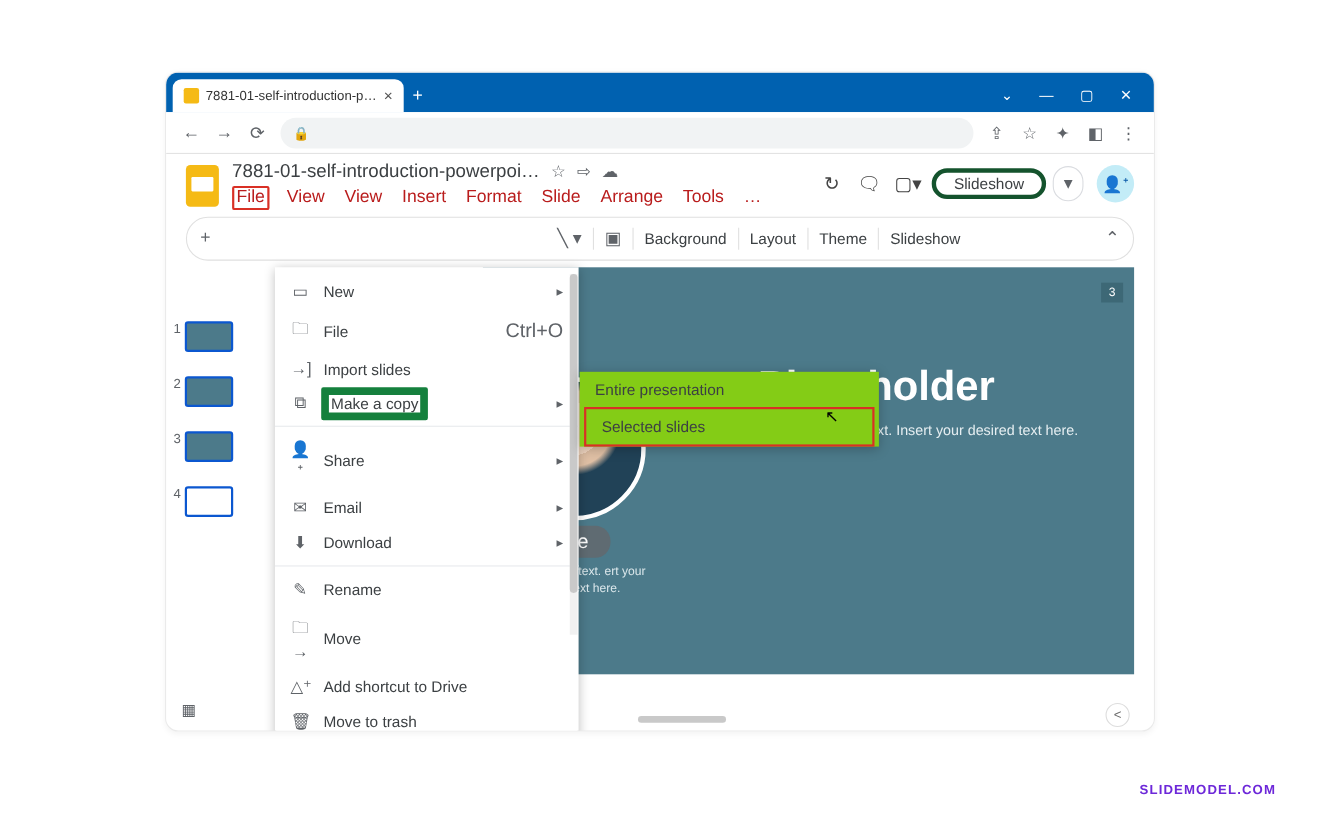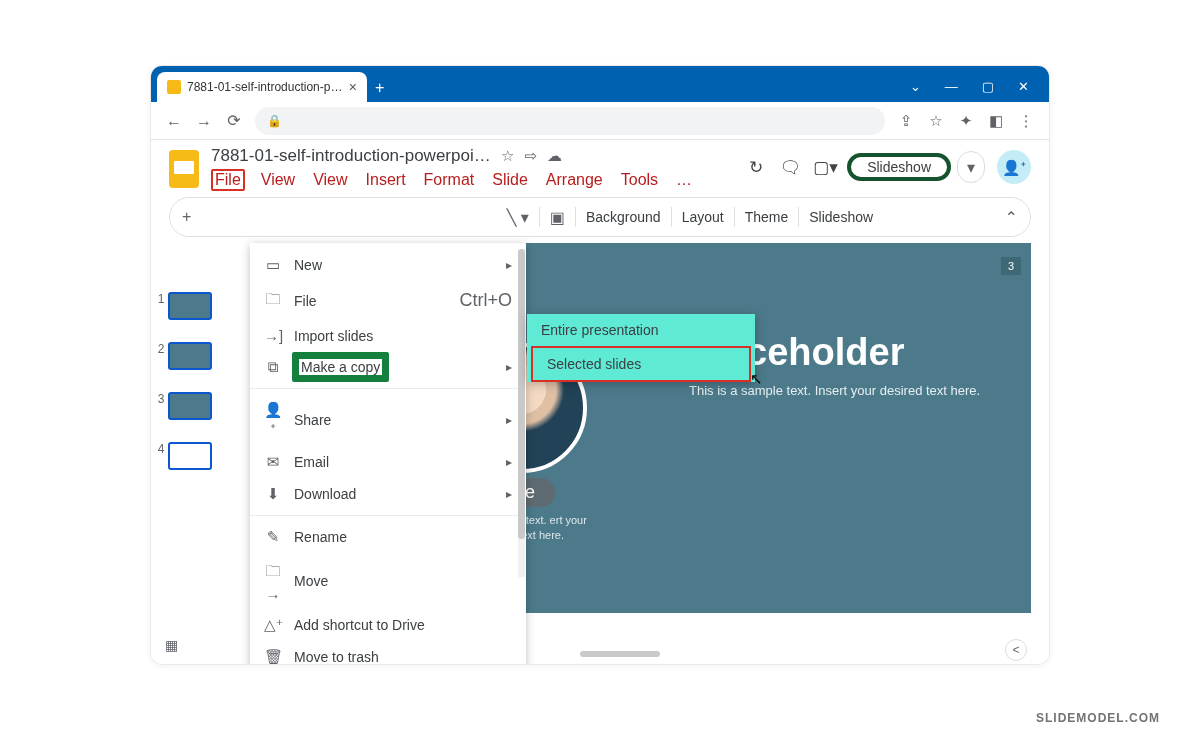--- a/index.html
+++ b/index.html
@@ -64,27 +64,27 @@
   .canvas-arrow { position:absolute; bottom:2px; right:4px; width:22px; height:22px; border:1px solid #ddd; border-radius:50%; background:#fff; display:flex;align-items:center;justify-content:center;color:#666;font-size:12px;cursor:pointer;}
   
   .file-menu { position:absolute; left:41px; top:0; width:276px; background:#fff; box-shadow:0 2px 10px rgba(0,0,0,0.25); border-radius:0 0 4px 4px; padding:6px 0; z-index:10;}
   .file-menu .row { display:flex; align-items:center; gap:12px; padding:7px 14px; font-size:14px; color:#3c4043; cursor:pointer;}
   .file-menu .mico { width:18px; text-align:center; color:#5f6368; font-size:15px;}
   .file-menu .lab { flex:1; }
   .file-menu .sc { color:#5f6368; font-size:18px;}
   .file-menu .arr { color:#5f6368; font-size:12px;}
   .file-menu hr { border:none; border-top:1px solid #e8eaed; margin:5px 0;}
   .file-menu .hl { border:7px solid #15803d; border-radius:2px; margin-left:-2px; padding:0 2px;}
-  .submenu { position:absolute; left:318px; top:71px; width:228px; background:#5eead4; box-shadow:0 2px 10px rgba(0,0,0,0.25); z-index:11;}
+  .submenu { position:absolute; left:318px; top:95px; width:272px; background:#84cc16; box-shadow:0 2px 10px rgba(0,0,0,0.25); z-index:11;}
   .submenu .srow { padding:8px 14px; font-size:14px; color:#3c4043; cursor:pointer;}
   .submenu .hlrow { border:2px solid #d93025; margin:0 4px;}
   .cursor { position:absolute; left:541px; top:127px; font-size:15px; color:#000; z-index:12;}
   .menu-scrollbar { position:absolute; right:1px; top:6px; width:7px; height:328px; background:#f1f1f1; }
   .menu-scrollbar-thumb { position:absolute; right:1px; top:6px; width:7px; height:290px; background:#c9c9c9; border-radius:4px;}
-  .watermark { position:absolute; right:40px; bottom:18px; font-size:12px; letter-spacing:1px; color:#737373; font-weight:600;}
+  .watermark { position:absolute; right:40px; bottom:18px; font-size:12px; letter-spacing:1px; color:#6d28d9; font-weight:600;}
 </style>
 </head>
 <body>
 
 <div class="frame">
 
   <div class="titlebar">
     <div class="tabstrip">
       <div class="browser-tab">
         <div class="tab-fav"></div>

